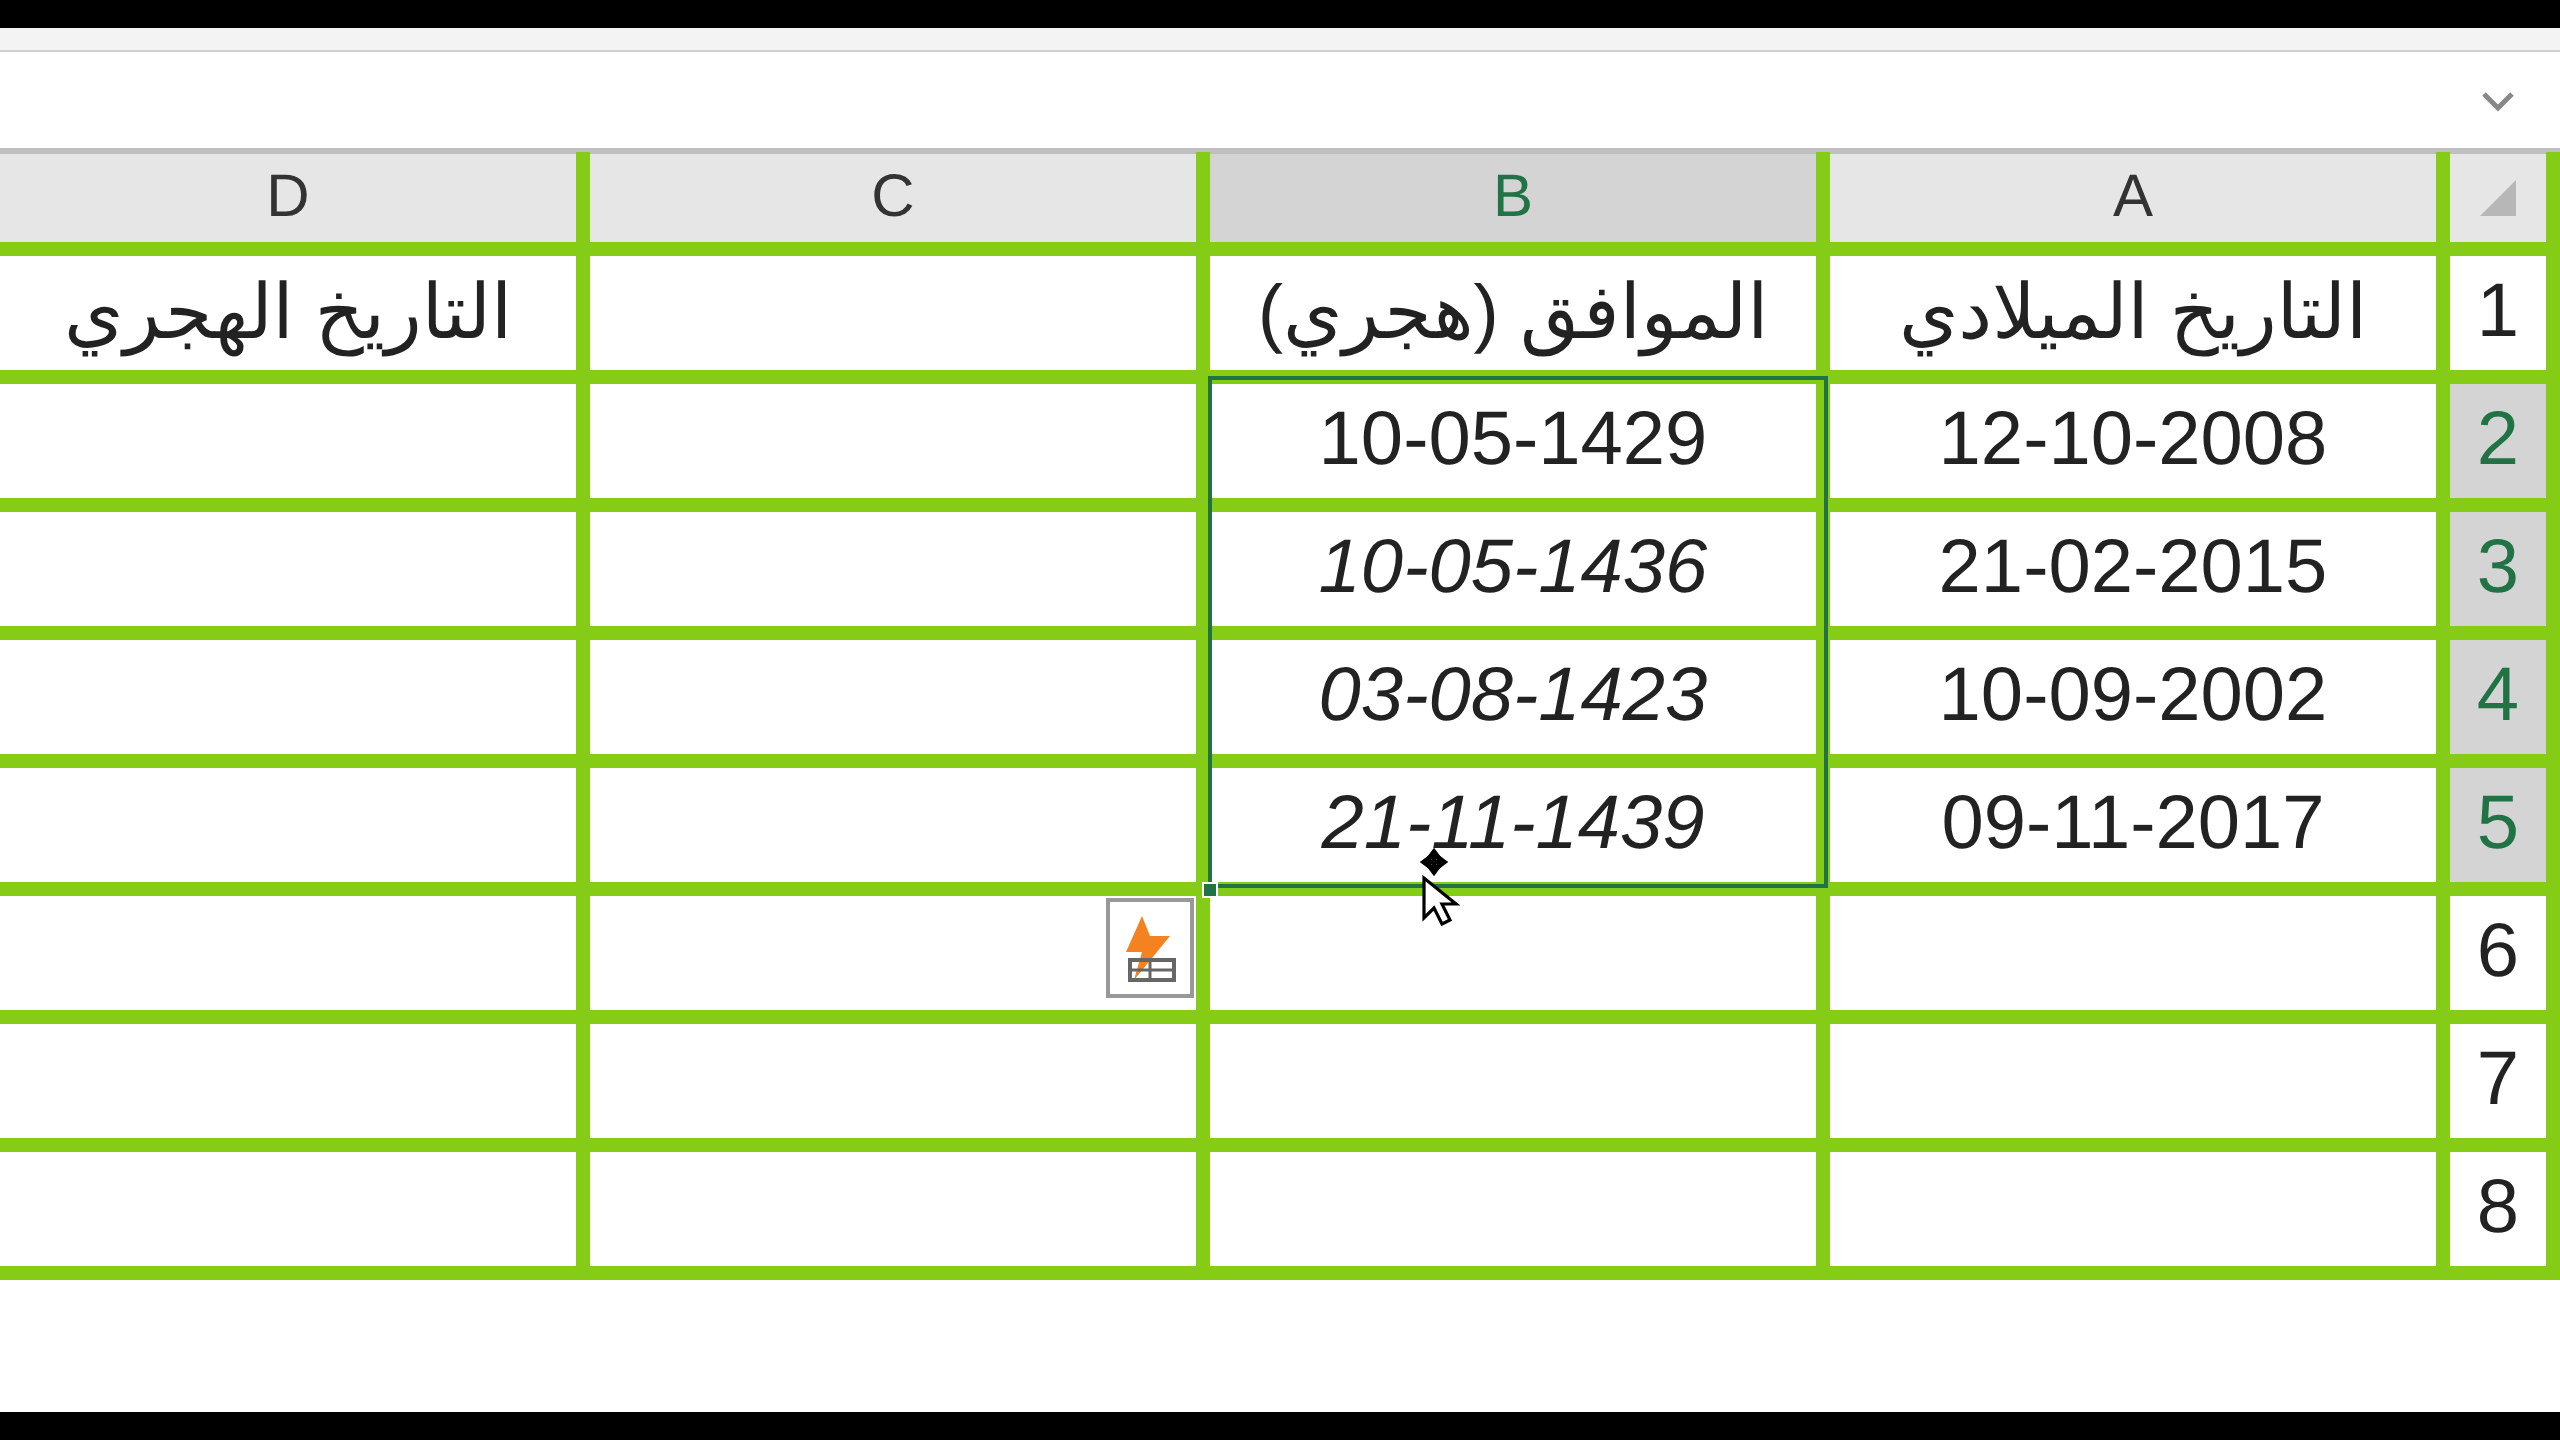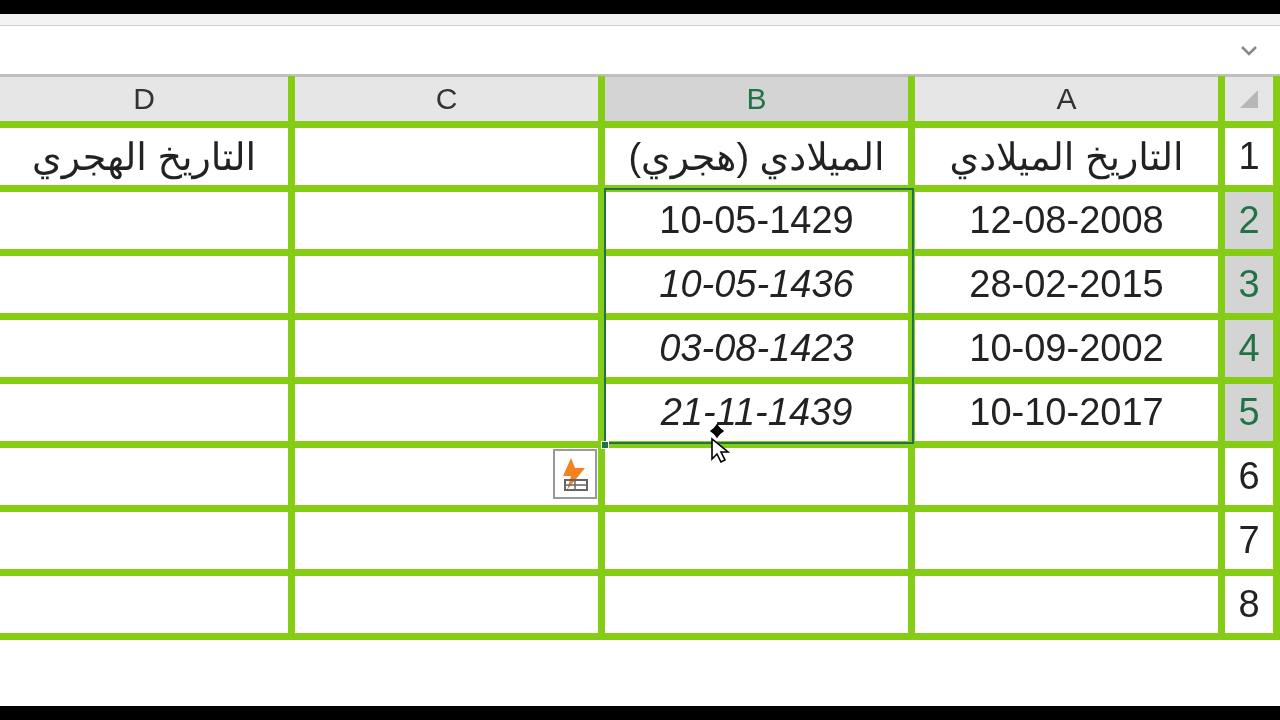--- a/index.html
+++ b/index.html
@@ -172,49 +172,49 @@
       </th>
       <th>A</th>
       <th class="col-selected">B</th>
       <th>C</th>
       <th>D</th>
     </tr>
 
     <tr class="data">
       <td class="rowhdr">1</td>
       <td><span dir="rtl">التاريخ الميلادي</span></td>
-      <td><span dir="rtl">الميلادي (هجري)</span></td>
+      <td><span dir="rtl">الموافق (هجري)</span></td>
       <td><span></span></td>
       <td><span dir="rtl">التاريخ الهجري</span></td>
     </tr>
 
     <tr class="data">
       <td class="rowhdr row-selected">2</td>
-      <td><span>12-08-2008</span></td>
+      <td><span>12-10-2008</span></td>
       <td class="sel-active"><span>10-05-1429</span></td>
       <td></td>
       <td></td>
     </tr>
     <tr class="data">
       <td class="rowhdr row-selected">3</td>
-      <td><span>28-02-2015</span></td>
+      <td><span>21-02-2015</span></td>
       <td class="sel-fill"><span>10-05-1436</span></td>
       <td></td>
       <td></td>
     </tr>
     <tr class="data">
       <td class="rowhdr row-selected">4</td>
       <td><span>10-09-2002</span></td>
       <td class="sel-fill"><span>03-08-1423</span></td>
       <td></td>
       <td></td>
     </tr>
     <tr class="data">
       <td class="rowhdr row-selected">5</td>
-      <td><span>10-10-2017</span></td>
+      <td><span>09-11-2017</span></td>
       <td class="sel-fill"><span>21-11-1439</span></td>
       <td></td>
       <td></td>
     </tr>
     <tr class="data">
       <td class="rowhdr">6</td>
       <td></td>
       <td></td>
       <td></td>
       <td></td>

